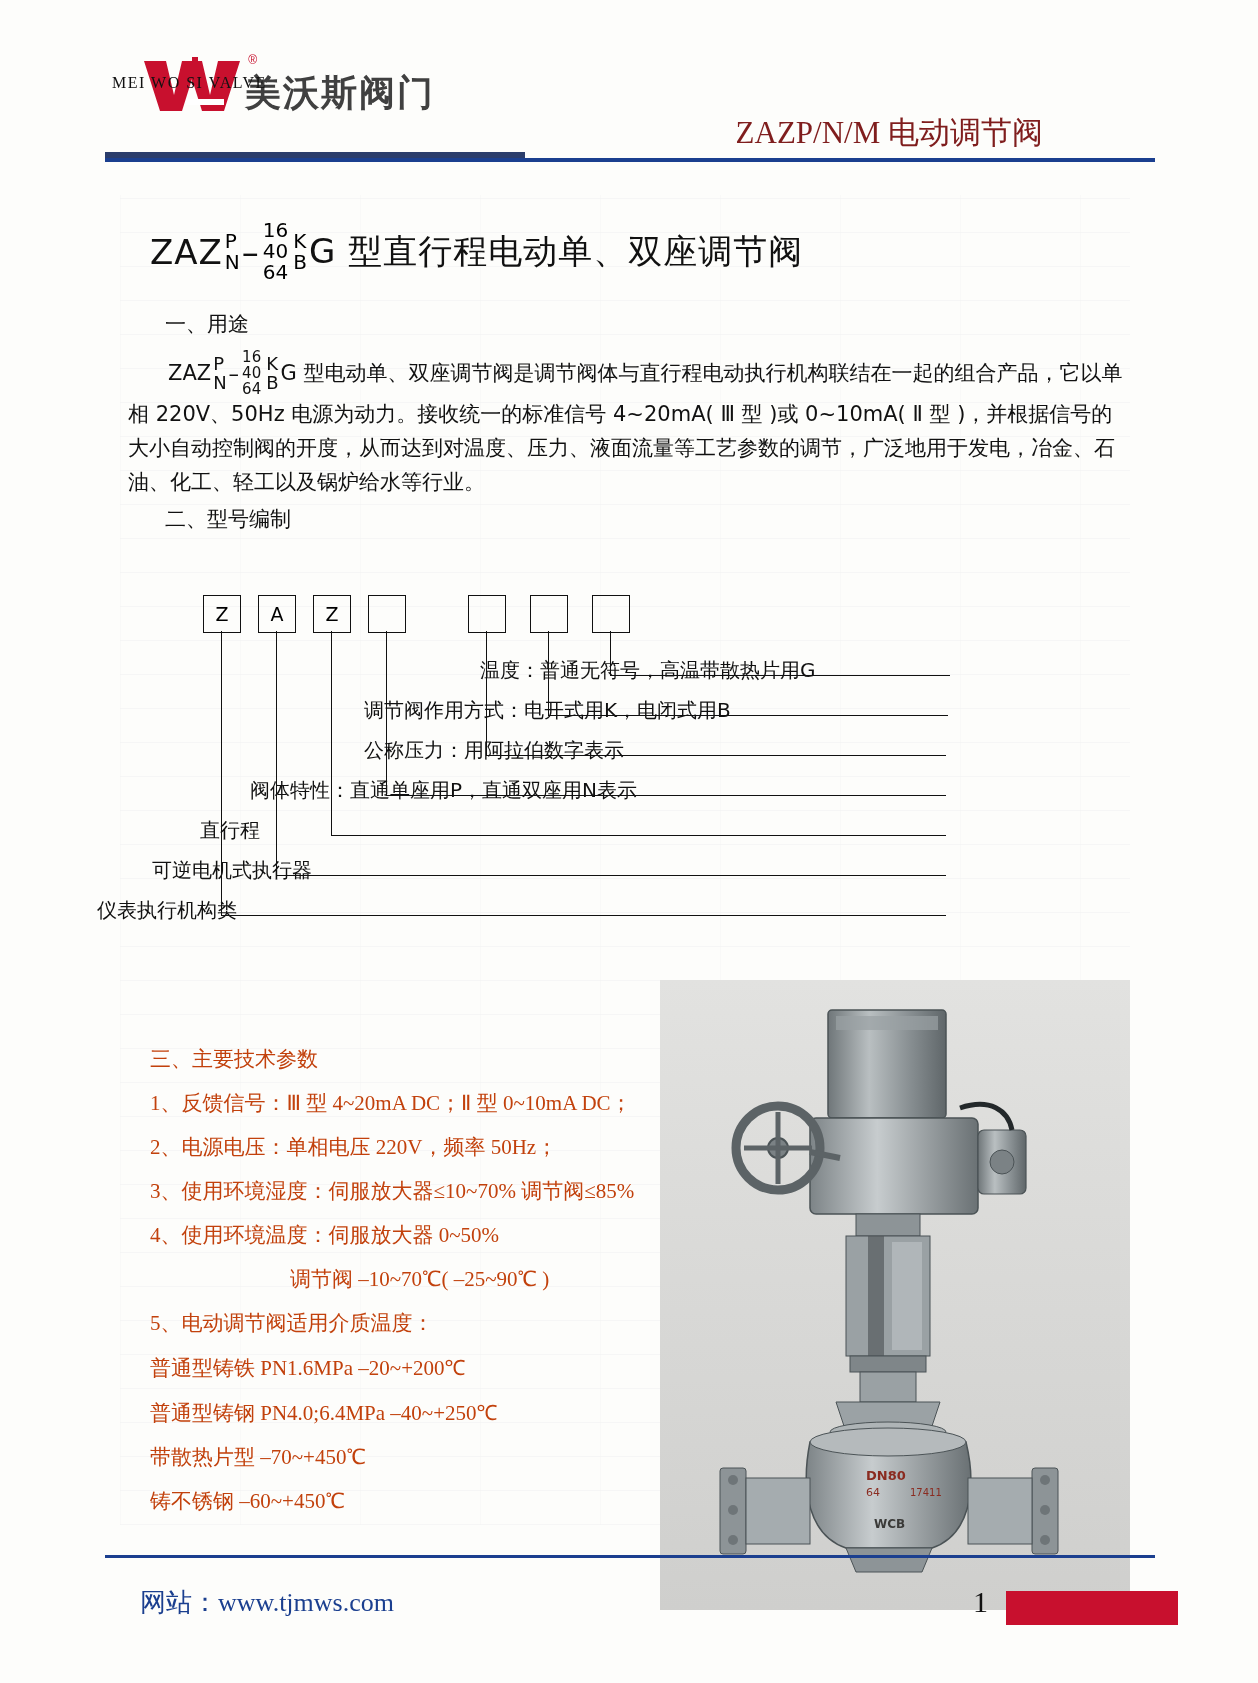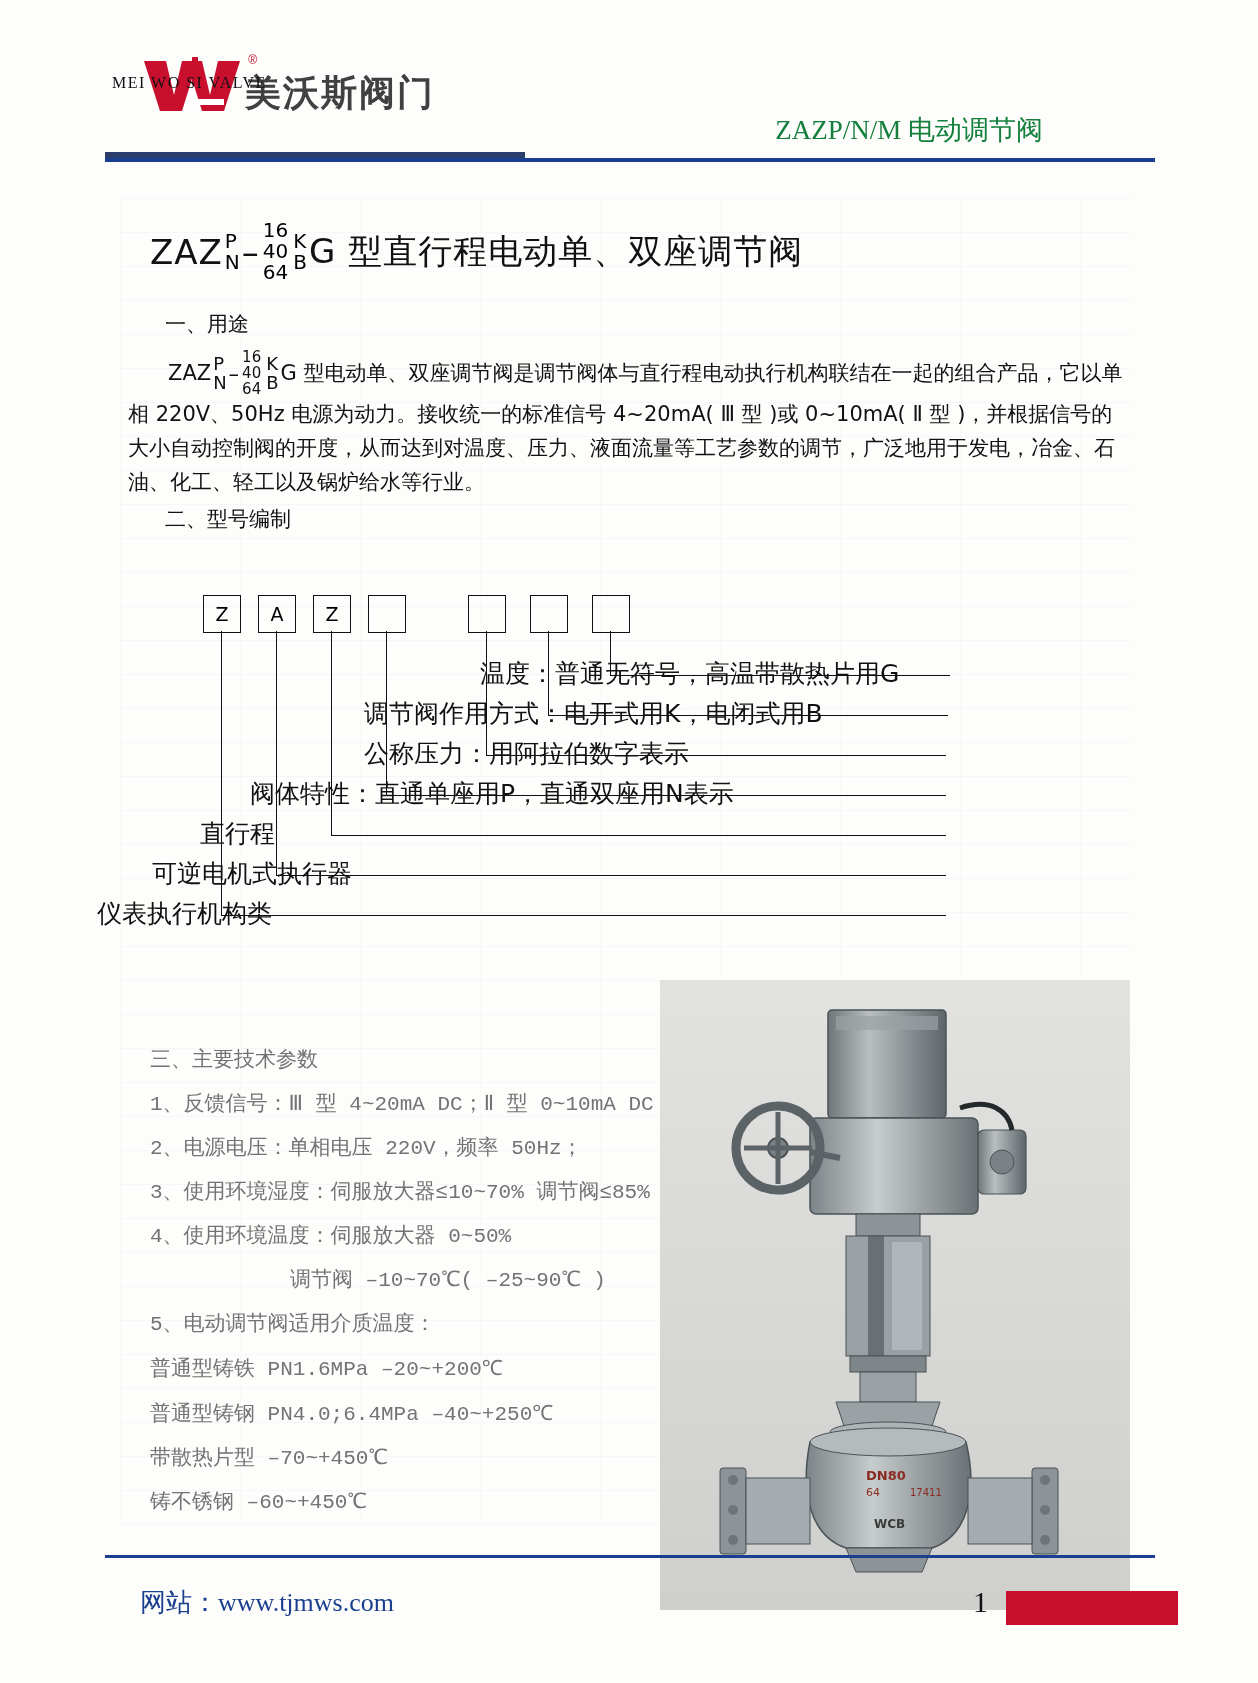--- a/index.html
+++ b/index.html
@@ -61,22 +61,22 @@
     font-family: "Liberation Serif", serif;
     font-size: 16px;
     letter-spacing: 1.5px;
     color: #111;
   }
   .header-title {
     position: absolute;
     right: 215px;
     top: 112px;
     font-family: "Liberation Serif", serif;
-    font-size: 27px;
-    color: #15803d;
+    font-size: 31px;
+    color: #7f1d1d;
     white-space: nowrap;
   }
   .header-rule {
     position: absolute;
     left: 105px;
     top: 158px;
     width: 1050px;
     height: 4px;
     background: #1b3f8f;
   }
@@ -195,38 +195,38 @@
     background: #111;
   }
   .hline {
     position: absolute;
     height: 1.4px;
     background: #111;
   }
   .leg {
     position: absolute;
     font-family: "DejaVu Sans", sans-serif;
-    font-size: 25px;
+    font-size: 20px;
     color: #111;
     white-space: nowrap;
     background: transparent;
     padding: 0 4px;
   }
 
   
   .tech {
     position: absolute;
     left: 150px;
     top: 880px;
     width: 560px;
   }
   .tech .line {
-    font-family: Liberation Mono, monospace;
+    font-family: Liberation Serif, serif;
     font-size: 21px;
-    color: #737373;
+    color: #c2410c;
     margin-bottom: 16px;
     white-space: nowrap;
   }
   .tech .line.indent { padding-left: 140px; }
 
   
   .photo {
     position: absolute;
     left: 660px;
     top: 815px;

